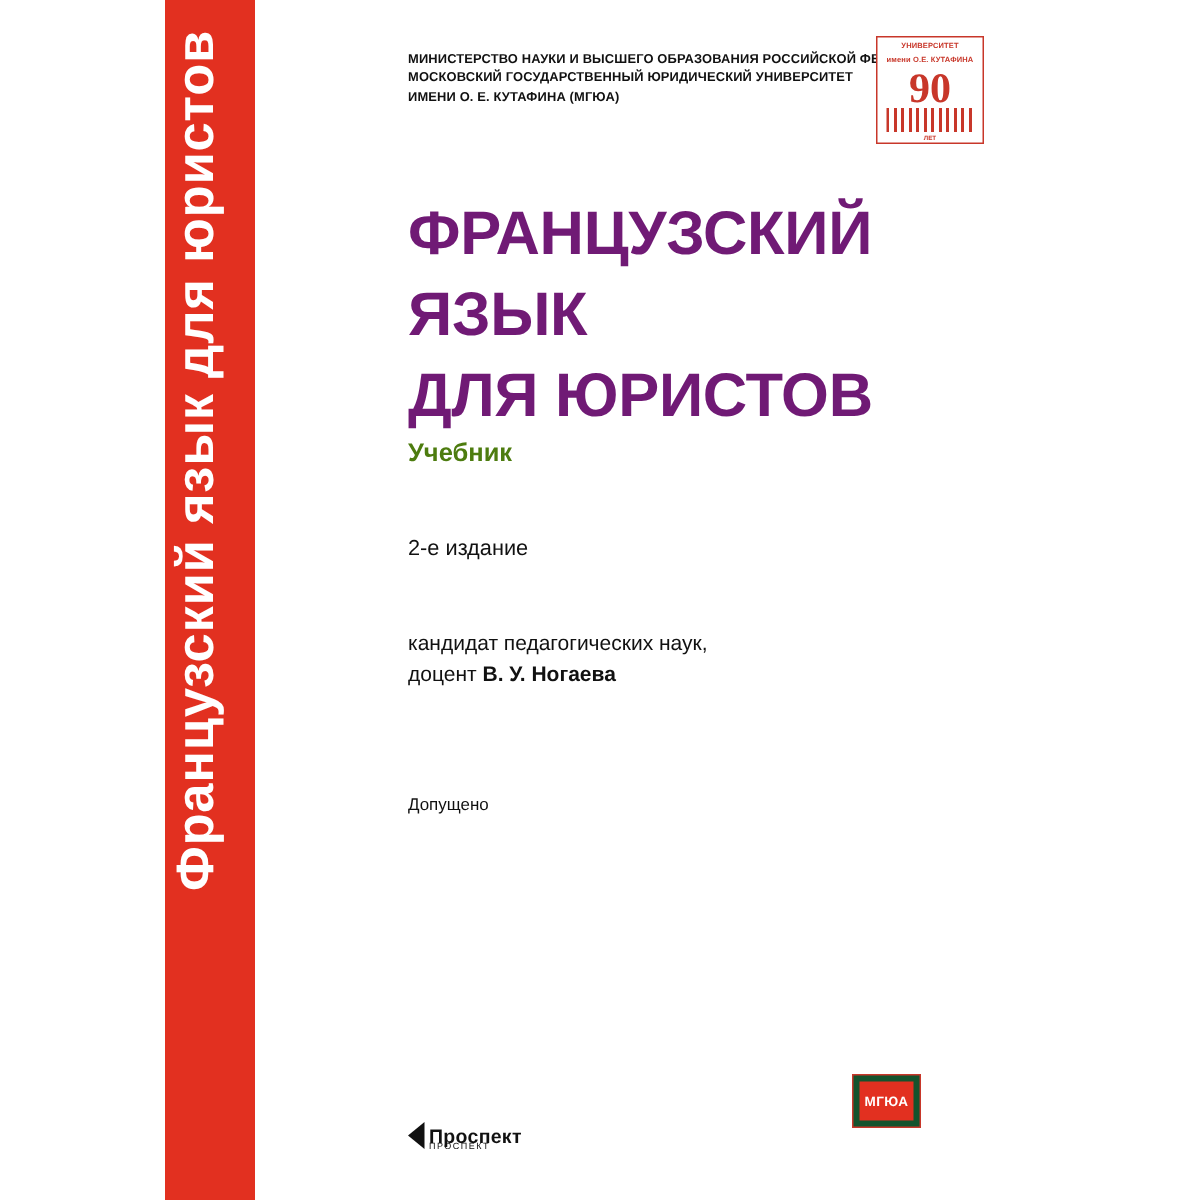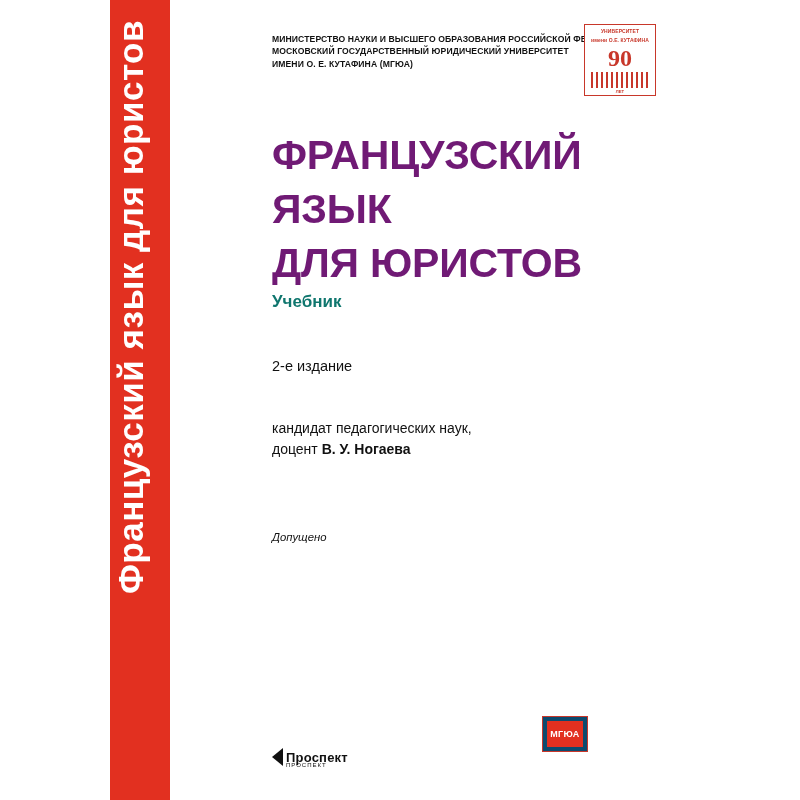--- a/index.html
+++ b/index.html
@@ -95,21 +95,21 @@
     text-align: center;
     font-size: 5px;
     color: #c8372a;
     font-weight: bold;
     line-height: 1.25;
     margin-top: 3px;
     letter-spacing: 0.1px;
   }
   .uni-logo-num {
     text-align: center;
-    font-size: 24px;
+    font-size: 28px;
     font-weight: bold;
     color: #c8372a;
     line-height: 1;
     margin-top: 2px;
     font-family: "Liberation Serif", serif;
   }
   .uni-logo-bars {
     position: absolute;
     left: 6px;
     right: 6px;
@@ -140,21 +140,21 @@
     letter-spacing: -0.2px;
   }
   .title .line2 { display: block; }
 
   .booktype {
     position: absolute;
     top: 292px;
     left: 0;
     font-weight: bold;
     font-size: 17px;
-    color: #0f766e;
+    color: #4d7c0f;
   }
 
   .edition {
     position: absolute;
     top: 358px;
     left: 0;
     font-size: 14.5px;
     color: #111111;
   }
 
@@ -171,21 +171,20 @@
   .editor-name-bold { font-weight: bold; }
 
   .approval {
     position: absolute;
     top: 528px;
     left: 0;
     width: 330px;
     font-size: 11.3px;
     color: #111111;
     line-height: 1.62;
-    font-style: italic;
   }
 
   
   .prospekt-logo {
     position: absolute;
     left: 0;
     top: 742px;
     width: 120px;
     height: 30px;
     display: flex;
@@ -210,27 +209,27 @@
     position: absolute;
     left: 14px;
     top: 20px;
     font-size: 6px;
     color: #111111;
     letter-spacing: 1px;
   }
 
   .mgua-logo {
     position: absolute;
-    left: 270px;
+    left: 296px;
     top: 716px;
     width: 46px;
     height: 36px;
     border: 1px solid #c8372a;
     box-sizing: border-box;
-    background: #0c4a6e;
+    background: #14532d;
     display: flex;
     align-items: center;
     justify-content: center;
   }
   .mgua-inner {
     width: 36px;
     height: 26px;
     background: #e23020;
     color: #ffffff;
     font-size: 9px;

